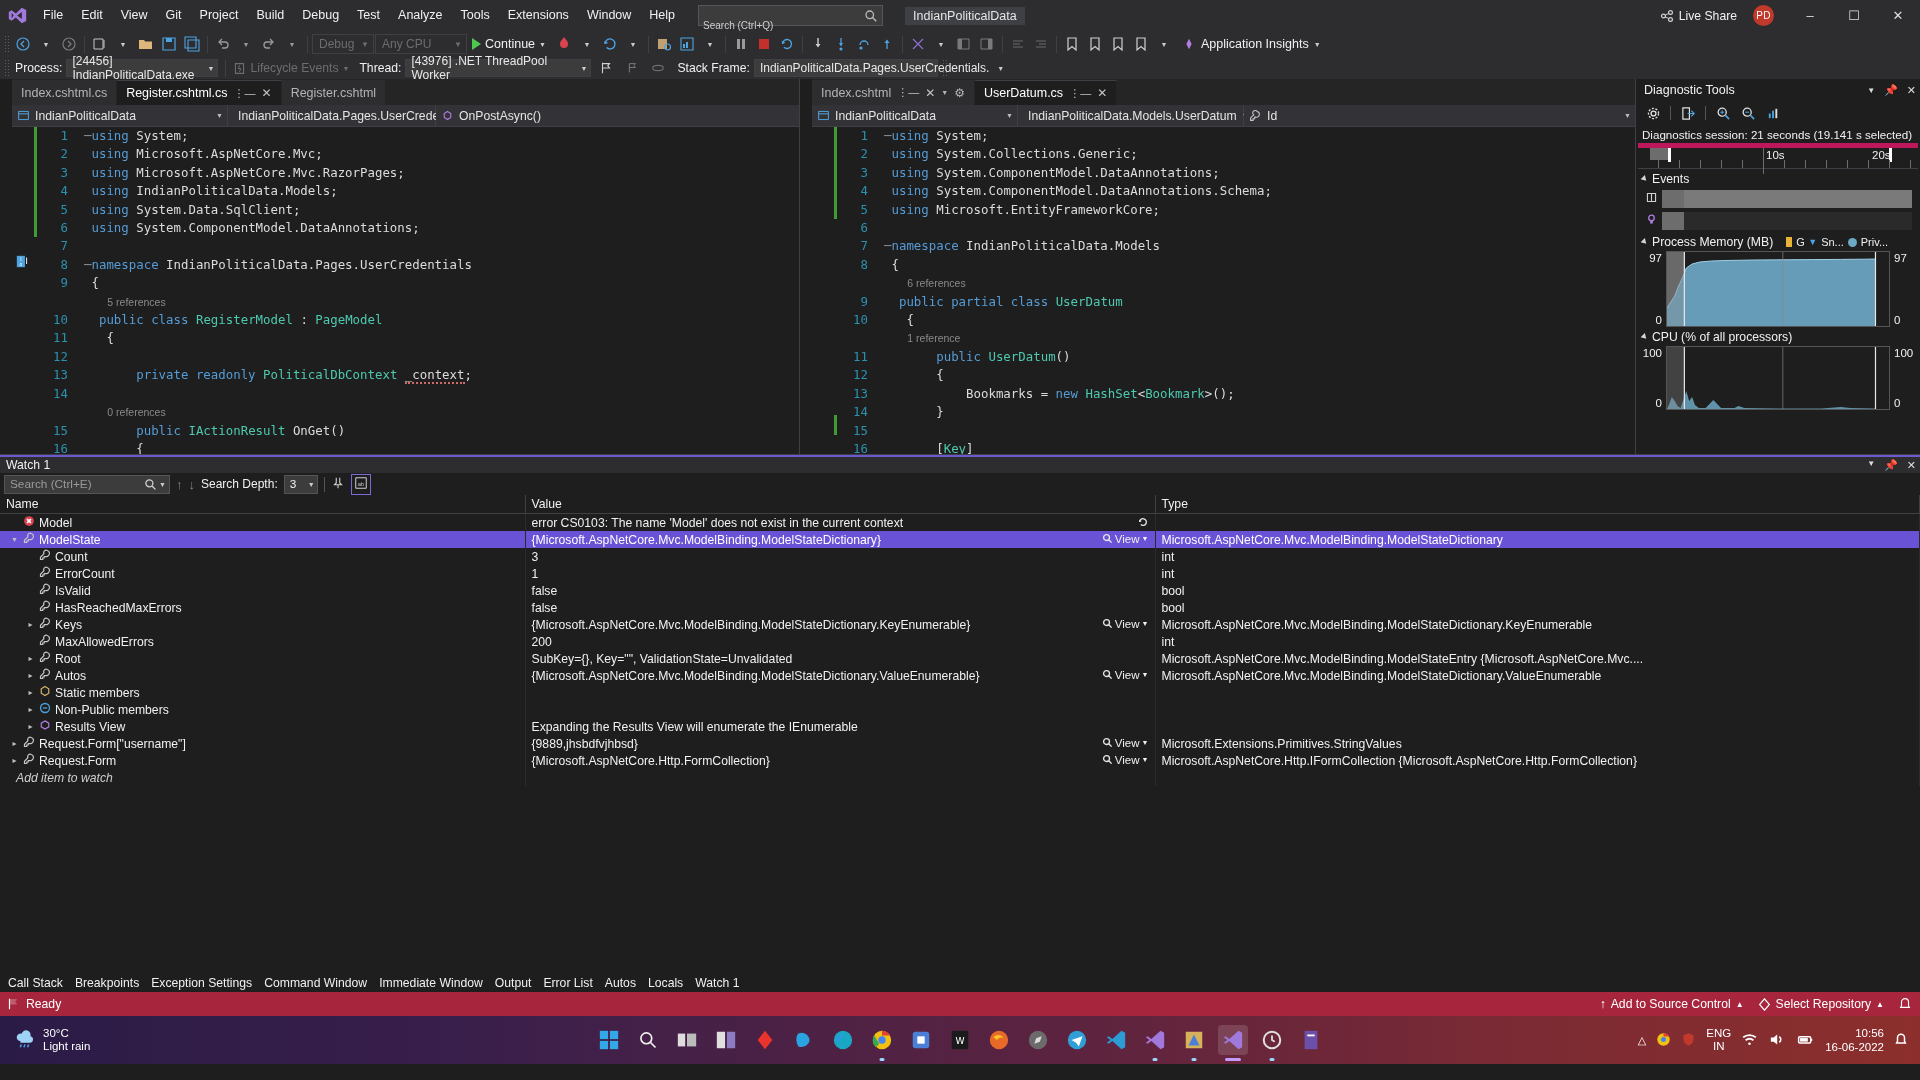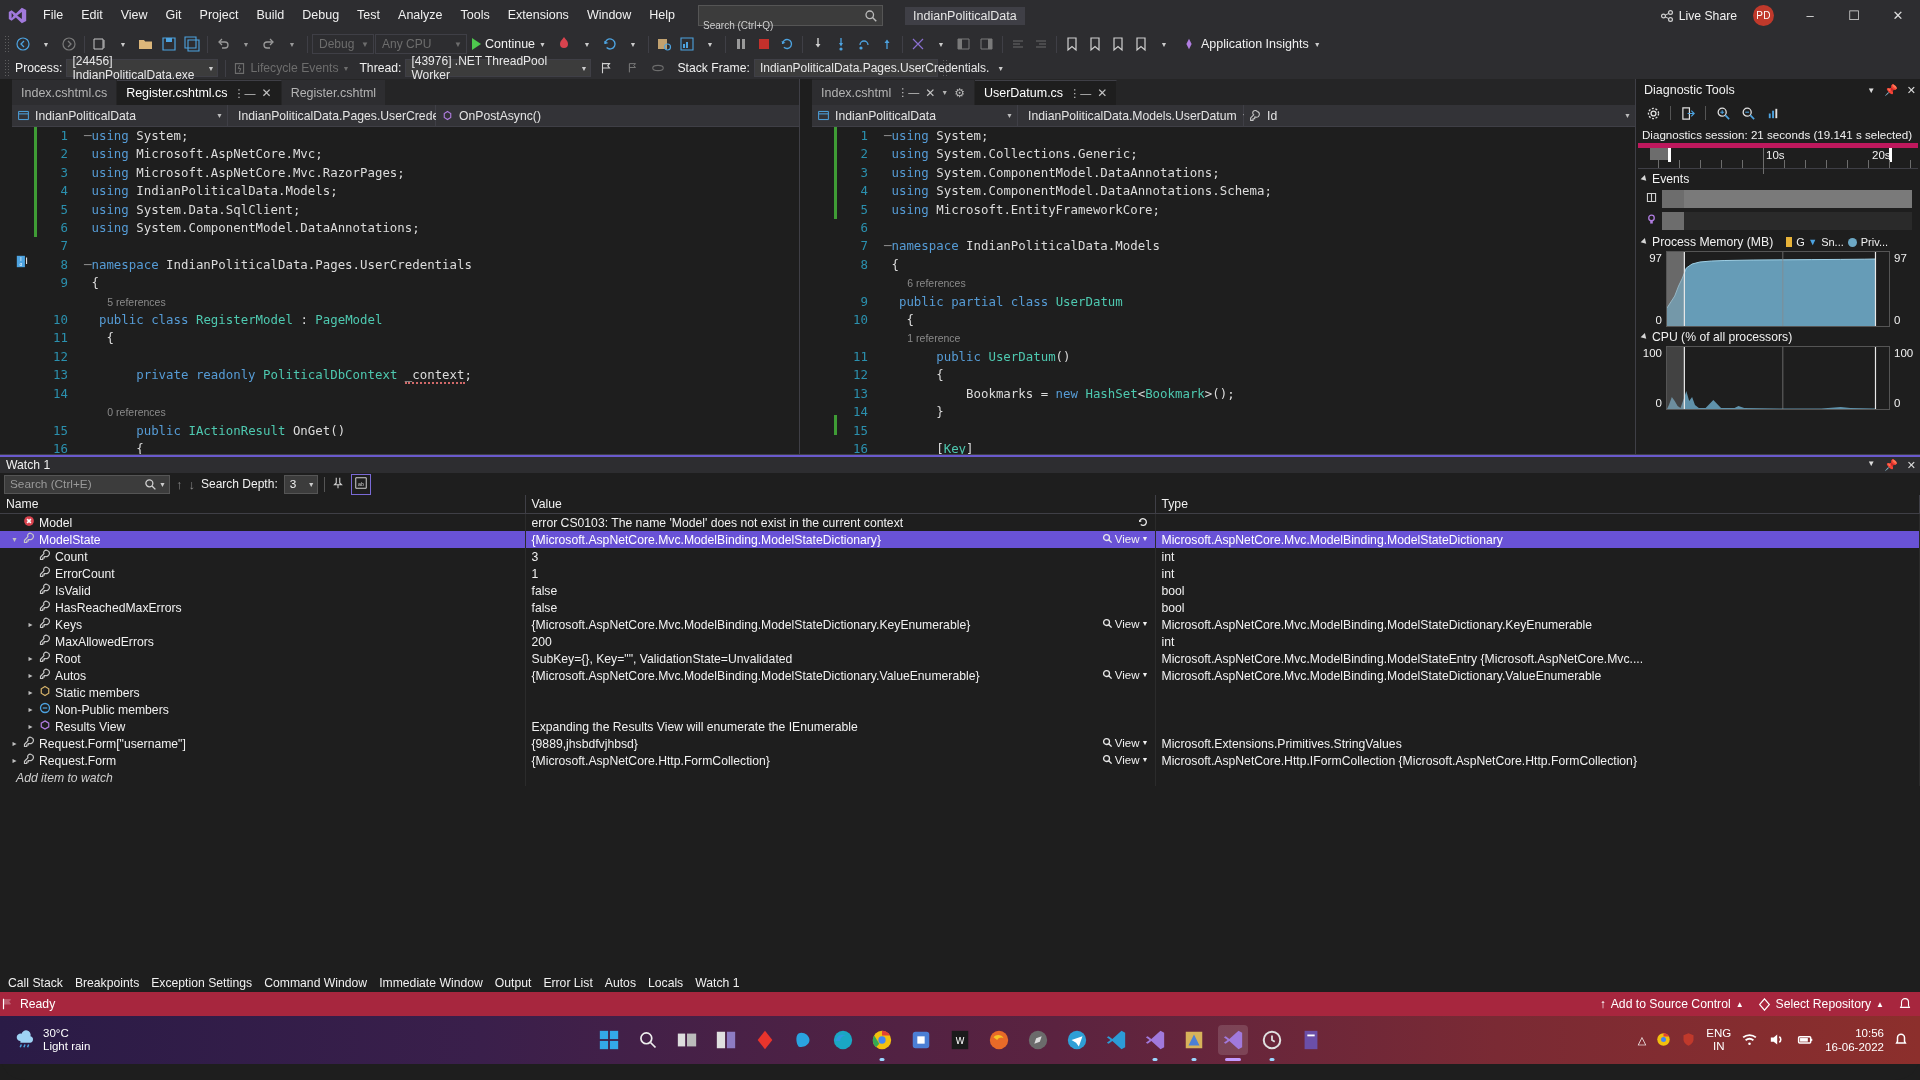--- a/index.html
+++ b/index.html
@@ -122,21 +122,21 @@
   table.wt tr.sel td { background:#6952d6; color:#fff;}
   .cellname { display:flex; align-items:center; gap:4px; }
   .exp { width:9px; font-size:8px; color:#c0c0c0; display:inline-block; text-align:center; }
   .viewbtn { float:right; display:flex; align-items:center; gap:2px; color:#f1f1f1; font-size:11.5px; }
   .watch-scroll { flex:1 1 auto; overflow:hidden; }
 
   
   .bottom-tabs { height:18px; background:#1e1e1e; display:flex; align-items:center; gap:0; font-size:12.2px; padding-left:2px;}
   .bt { padding:0 6px; color:#f1f1f1; }
   .statusbar { height:24px; background:#a7263e; display:flex; align-items:center; color:#fff; font-size:12.2px; flex:0 0 24px;}
-  .statusbar .left { display:flex; align-items:center; gap:6px; }
+  .statusbar .left { display:flex; align-items:center; gap:6px; padding-left:6px;}
   .statusbar .right { margin-left:auto; display:flex; align-items:center; gap:14px; padding-right:8px;}
 
   
   .taskbar { height:48px; flex:0 0 48px; display:flex; align-items:center; position:relative;
              background:linear-gradient(90deg,#2a1b46 0%,#3a1f4b 25%,#5b2340 55%,#7a2a34 78%,#8c2f2c 100%); }
   .weather { display:flex; align-items:center; gap:7px; padding-left:14px; color:#fff; font-size:11.5px; line-height:13px;}
   .tb-icons { position:absolute; left:50%; transform:translateX(-50%); display:flex; align-items:center; gap:9px;}
   .ticon { width:30px; height:30px; display:flex; align-items:center; justify-content:center; position:relative;}
   .ticon .dot { position:absolute; bottom:-6px; left:50%; transform:translateX(-50%); width:5px;height:3px;border-radius:2px;background:#9ad7ff;}
   .ticon.act { background:rgba(255,255,255,.14); border-radius:4px; }

